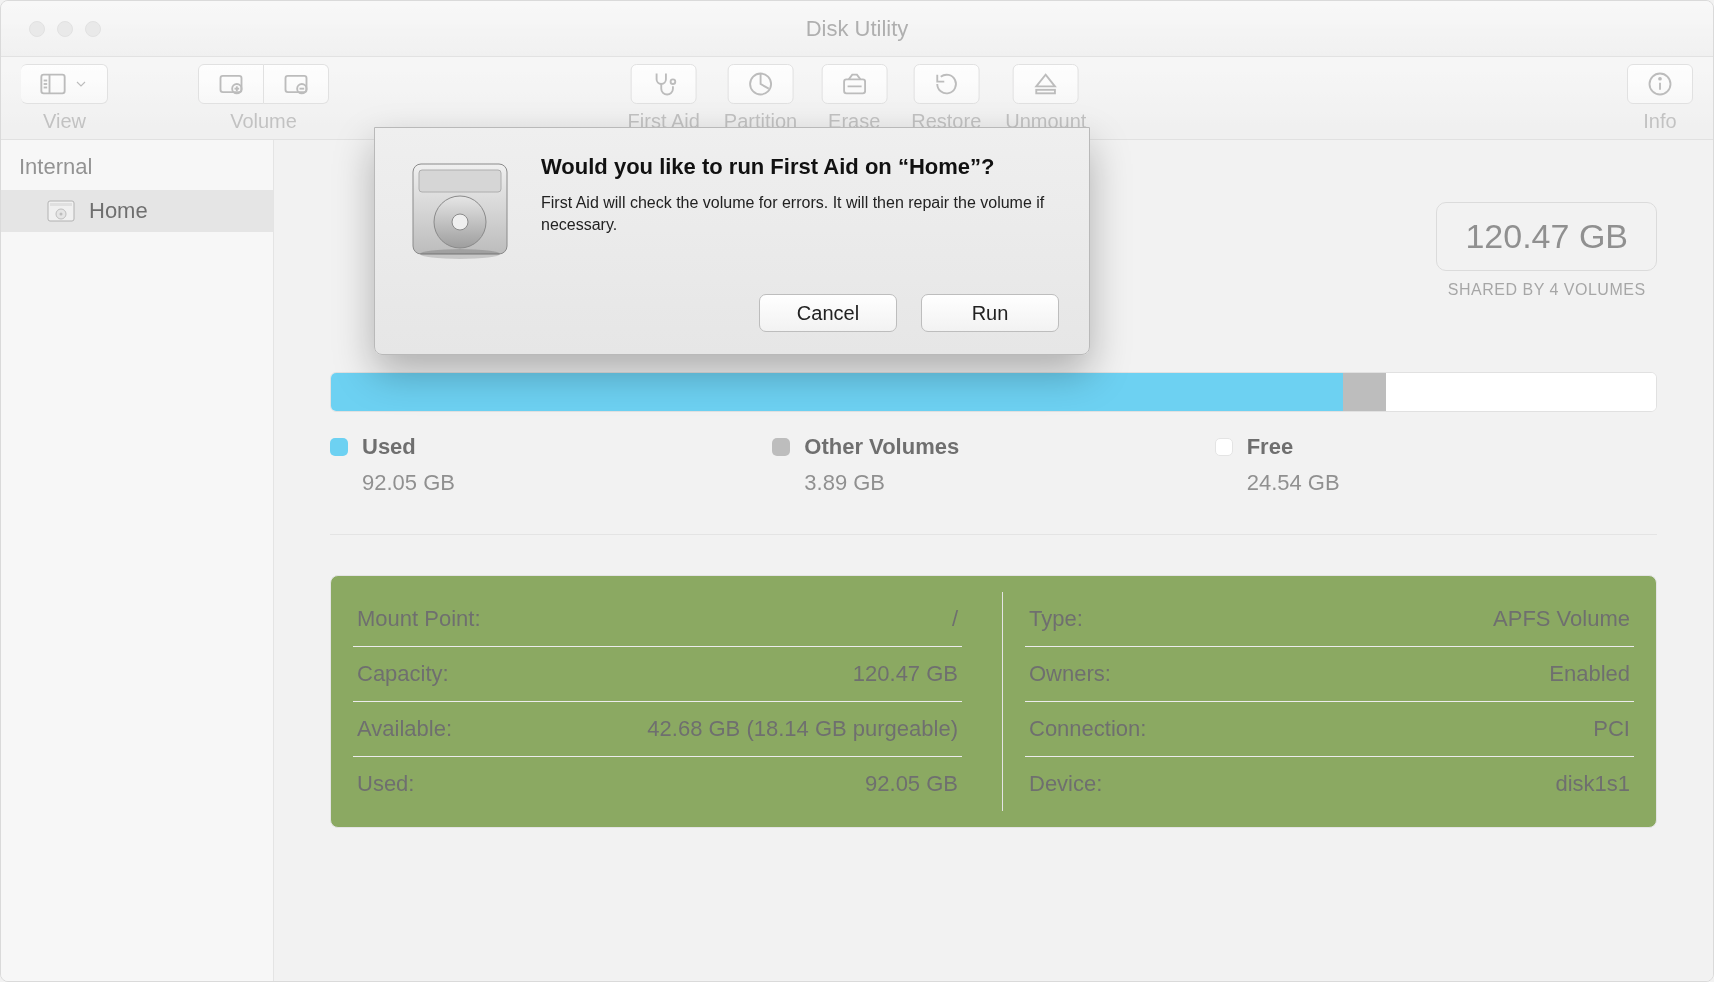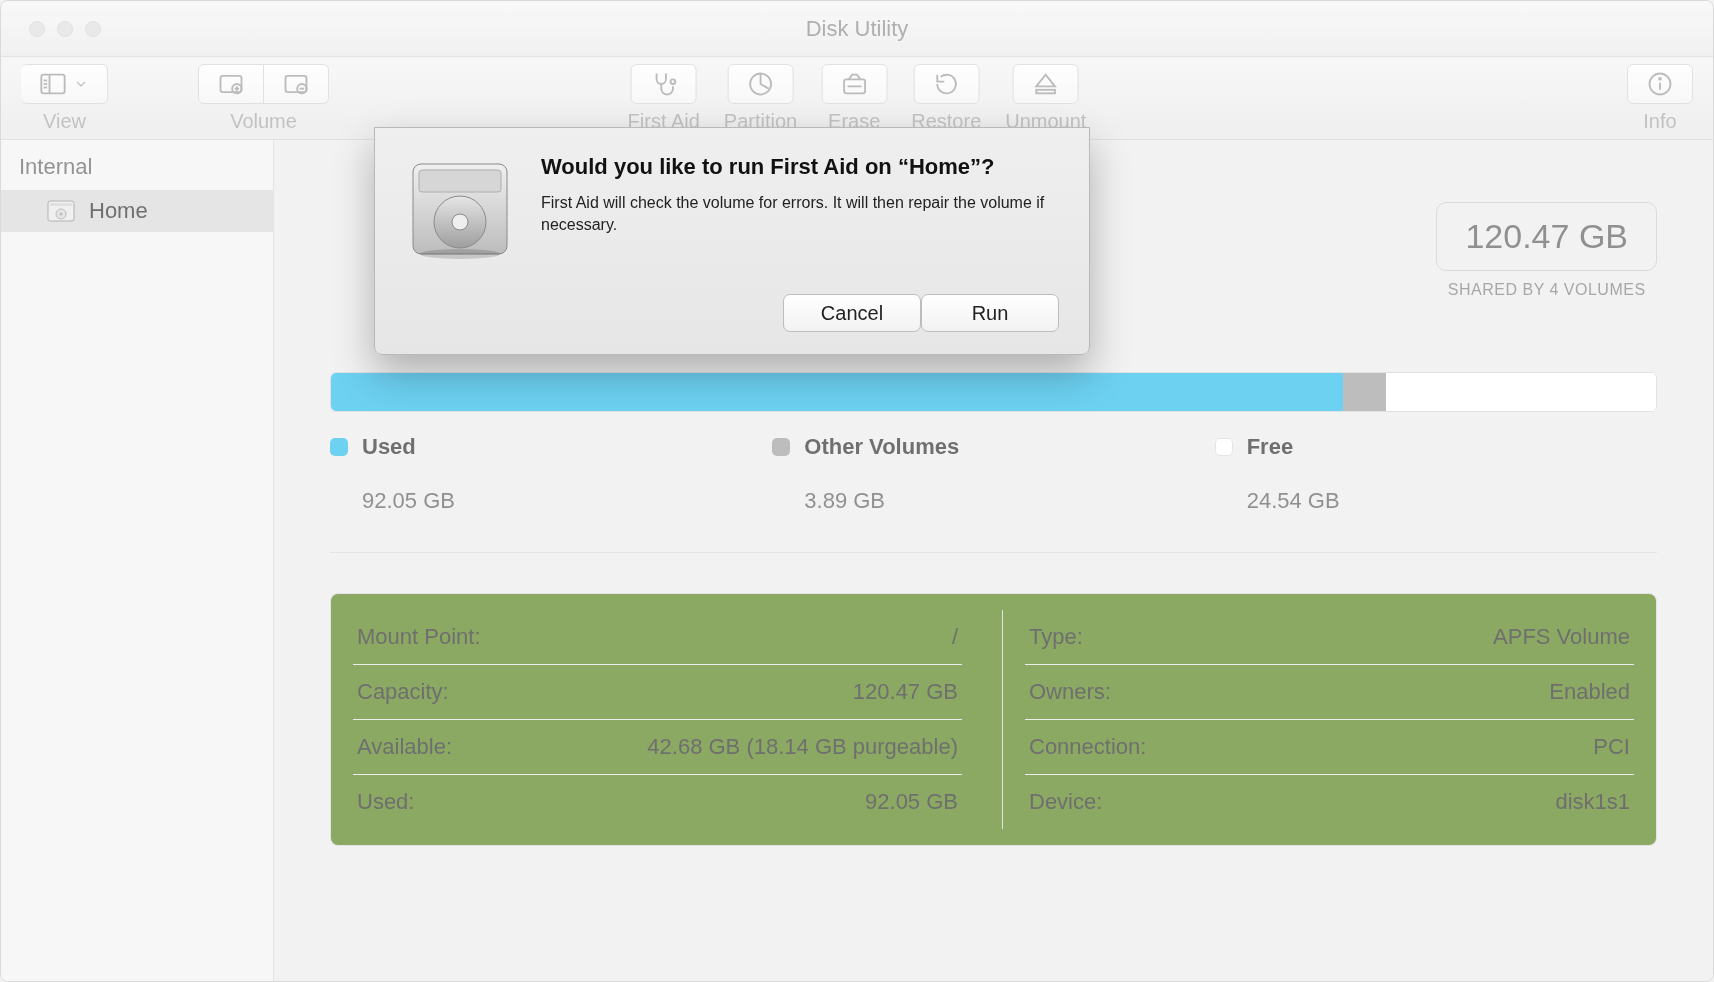--- a/index.html
+++ b/index.html
@@ -44,21 +44,21 @@
 .cap-box .sub { margin-top: 10px; font-size: 16px; letter-spacing: 0.5px; color: #777; }
 
 
 .usage { margin-top: 232px; }
 .bar { height: 40px; border: 1px solid #d2d2d2; border-radius: 6px; display: flex; overflow: hidden; background: #fff; }
 .bar .seg-used { background: #1fb9ec; }
 .bar .seg-other { background: #9a9a9a; }
 .bar .seg-free { background: #ffffff; }
 
 .legend { display: flex; margin-top: 22px; gap: 0; }
-.legend .lg { flex: 1; display: flex; flex-direction: column; gap: 28px; }
+.legend .lg { flex: 1; display: flex; flex-direction: column; gap: 10px; }
 .legend .lg .row { display: flex; align-items: center; gap: 14px; }
 .legend .swatch { width: 18px; height: 18px; border-radius: 5px; }
 .legend .label { font-size: 22px; font-weight: 600; color: #222; }
 .legend .val { font-size: 22px; color: #555; padding-left: 32px; }
 
 .divider { margin-top: 38px; height: 1px; background: #d6d6d6; }
 
 
 .info-card { margin-top: 40px; background: #4d7c0f; border: 1px solid #d6d6d6; border-radius: 8px; display: flex; padding: 16px 0; gap: 18px; }
 .info-col { flex: 1; padding: 0 22px; }
@@ -66,21 +66,21 @@
 .info-row { display: flex; justify-content: space-between; padding: 14px 4px; font-size: 22px; color: #222; }
 .info-row + .info-row { border-top: 1px solid #e2e2e2; }
 
 
 .scrim { position: absolute; inset: 0; background: rgba(255,255,255,0.35); pointer-events: none; }
 .dialog { position: absolute; left: 374px; top: 127px; width: 716px; background: linear-gradient(#efefef,#e6e6e6); border: 1px solid #b9b9b9; border-radius: 0 0 8px 8px; box-shadow: 0 18px 40px rgba(0,0,0,0.28); padding: 26px 30px 22px 30px; }
 .dialog .dlg-body { display: flex; gap: 26px; }
 .dialog .dlg-icon svg { width: 110px; height: 110px; }
 .dialog .dlg-text h3 { font-size: 22px; font-weight: 700; color: #111; margin-bottom: 12px; }
 .dialog .dlg-text p { font-size: 16px; color: #222; line-height: 1.35; }
-.dialog .dlg-actions { display: flex; justify-content: flex-end; margin-top: 26px; }
+.dialog .dlg-actions { display: flex; justify-content: flex-end; gap: 24px; margin-top: 26px; }
 .dialog .dlg-btn { min-width: 138px; height: 38px; border: 1px solid #bdbdbd; border-radius: 7px; background: linear-gradient(#ffffff,#f2f2f2); font-size: 20px; color: #222; display: flex; align-items: center; justify-content: center; }
 
 
 .modal .toolbar, .modal .titlebar { filter: grayscale(30%) opacity(0.9); }
 </style>
 </head>
 <body class="modal">
 
 <div class="titlebar">
   <div class="traffic-lights">

